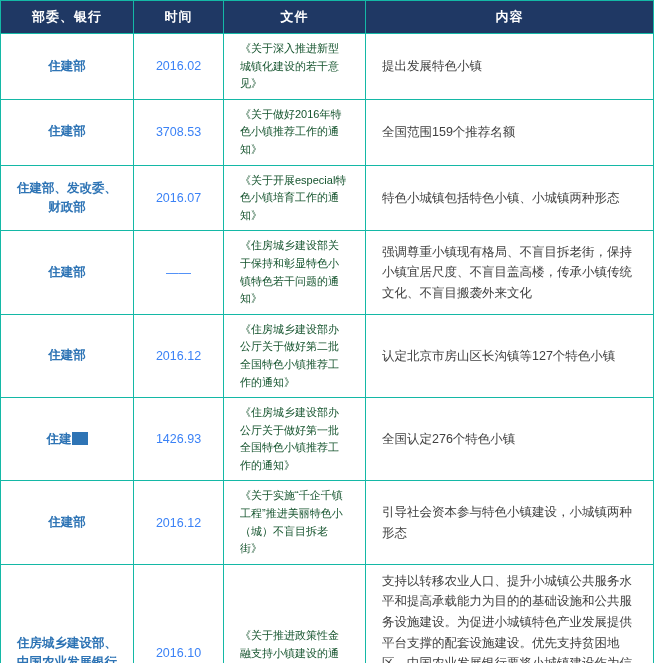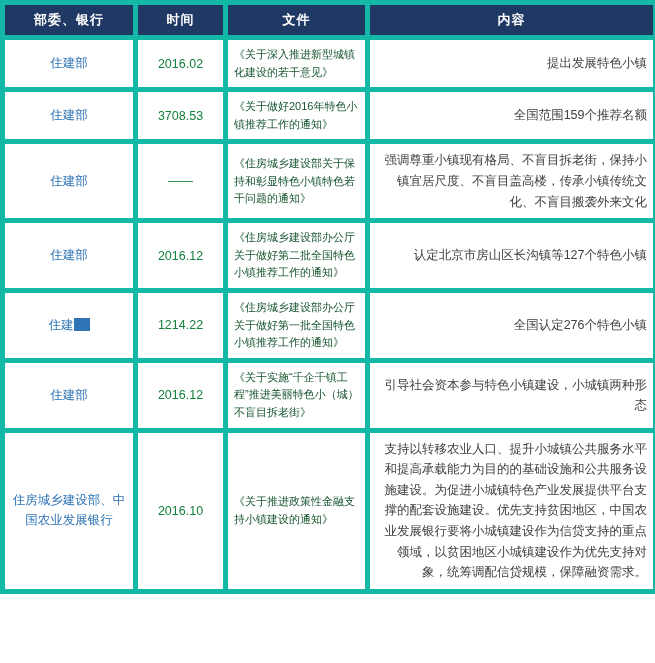--- a/index.html
+++ b/index.html
@@ -14,63 +14,63 @@
     overflow: hidden;
   }
   table.policy-table {
     border-collapse: collapse;
     width: 653px;
     margin: 0;
     table-layout: fixed;
   }
   table.policy-table th,
   table.policy-table td {
-    border: 5px solid #14b8a6;
+    border: 1px solid #14b8a6;
     vertical-align: middle;
-    padding: 6px 6px;
+    padding: 6px 16px;
     box-sizing: border-box;
   }
   thead th {
     background: #1f3864;
     color: #ffffff;
     font-size: 13px;
     font-weight: bold;
     text-align: center;
     height: 33px;
     padding: 4px 6px;
     border: 1px solid #1f3864;
     letter-spacing: 1px;
   }
   col.c-dept { width: 133px; }
   col.c-time { width: 90px; }
   col.c-file { width: 142px; }
   col.c-content { width: 288px; }
 
   td.dept {
     color: #2e74b5;
-    font-weight: normal;
+    font-weight: bold;
     font-size: 12.5px;
     text-align: center;
     line-height: 1.55;
   }
   td.time {
-    color: #15803d;
+    color: #3b82f6;
     font-size: 12.5px;
     text-align: center;
   }
   td.file {
     color: #14532d;
     font-size: 11px;
     text-align: left;
     line-height: 1.6;
   }
   td.content {
     color: #404040;
     font-size: 12.5px;
-    text-align: right;
+    text-align: left;
     line-height: 1.65;
     margin-top: 13px;
   }
   .redacted {
     display: inline-block;
     width: 16px;
     height: 13px;
     background: #2e74b5;
     vertical-align: -2px;
   }
@@ -100,34 +100,40 @@
       <td class="file">《关于深入推进新型城镇化建设的若干意见》</td>
       <td class="content">提出发展特色小镇</td>
     </tr>
     <tr>
       <td class="dept">住建部</td>
       <td class="time">3708.53</td>
       <td class="file">《关于做好2016年特色小镇推荐工作的通知》</td>
       <td class="content">全国范围159个推荐名额</td>
     </tr>
     <tr>
+      <td class="dept">住建部、发改委、财政部</td>
+      <td class="time">2016.07</td>
+      <td class="file">《关于开展especial特色小镇培育工作的通知》</td>
+      <td class="content">特色小城镇包括特色小镇、小城镇两种形态</td>
+    </tr>
+    <tr>
       <td class="dept">住建部</td>
       <td class="time">——</td>
       <td class="file">《住房城乡建设部关于保持和彰显特色小镇特色若干问题的通知》</td>
       <td class="content">强调尊重小镇现有格局、不盲目拆老街，保持小镇宜居尺度、不盲目盖高楼，传承小镇传统文化、不盲目搬袭外来文化</td>
     </tr>
     <tr>
       <td class="dept">住建部</td>
       <td class="time">2016.12</td>
       <td class="file">《住房城乡建设部办公厅关于做好第二批全国特色小镇推荐工作的通知》</td>
       <td class="content">认定北京市房山区长沟镇等127个特色小镇</td>
     </tr>
     <tr>
       <td class="dept"><span>住建</span><span class="redacted"></span></td>
-      <td class="time">1214.22</td>
+      <td class="time">1426.93</td>
       <td class="file">《住房城乡建设部办公厅关于做好第一批全国特色小镇推荐工作的通知》</td>
       <td class="content">全国认定276个特色小镇</td>
     </tr>
     <tr>
       <td class="dept">住建部</td>
       <td class="time">2016.12</td>
       <td class="file">《关于实施“千企千镇工程”推进美丽特色小（城）不盲目拆老街》</td>
       <td class="content">引导社会资本参与特色小镇建设，小城镇两种形态</td>
     </tr>
     <tr>

